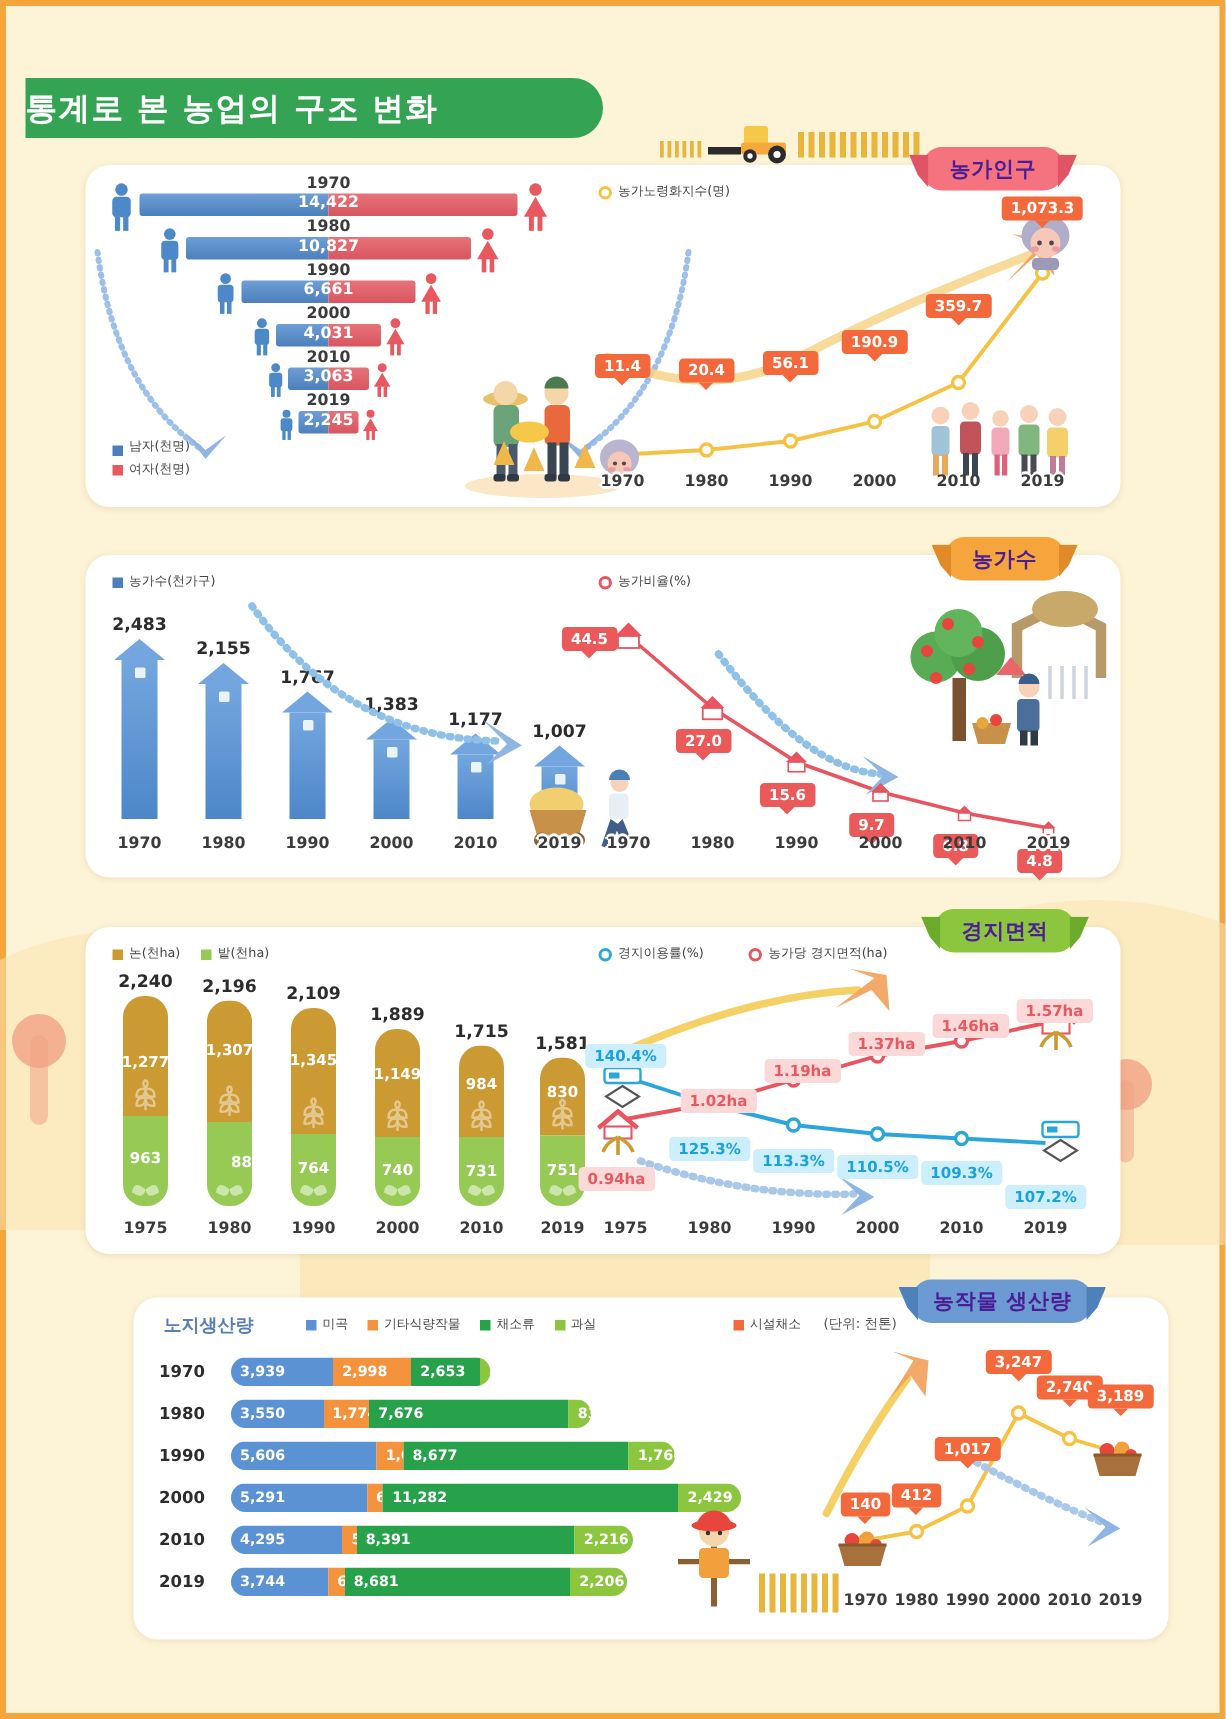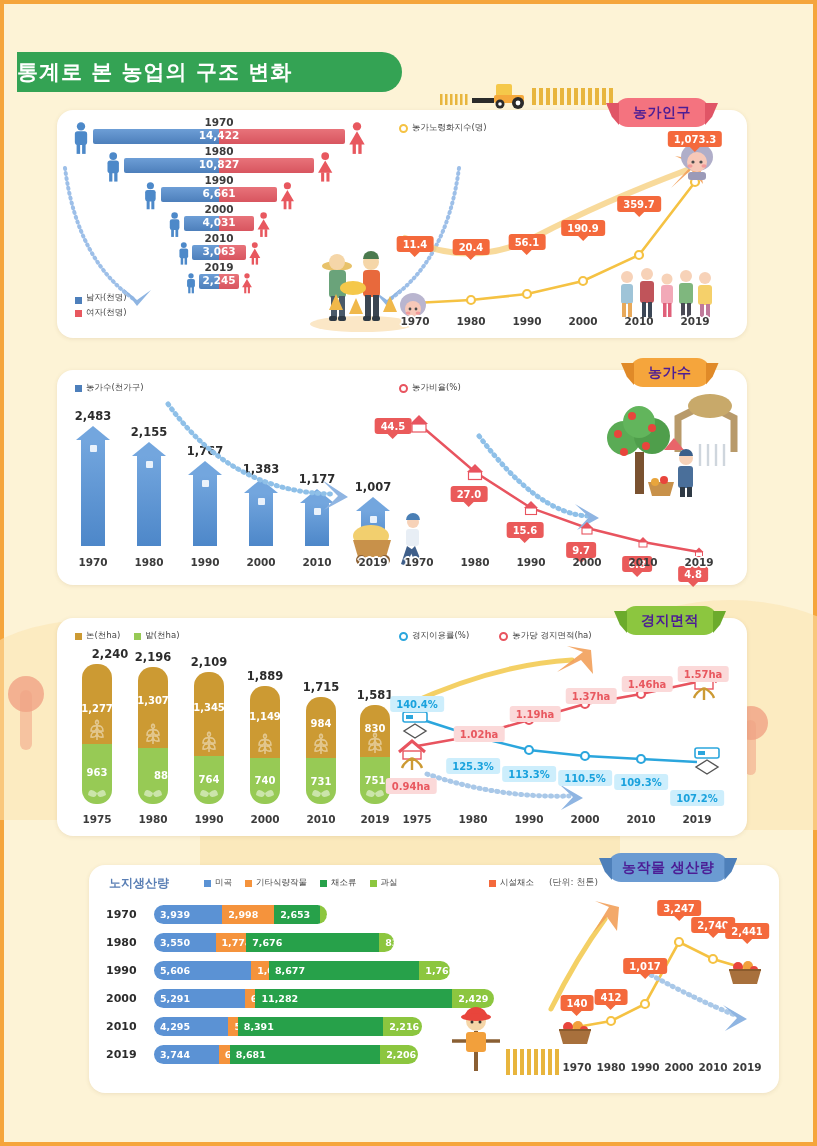--- a/index.html
+++ b/index.html
@@ -551,21 +551,21 @@
         <div class="bot" style="height:60.18750000000001px;" data-name="field-segment"></div>
       </div>
       <svg width="18" height="22" style="position:absolute;left:31px;top:99.8125px;opacity:.45;" data-name="wheat-glyph-icon">
         <path d="M9,22 V6 M9,8 q-6,-1 -6,5 q6,1 6,-5 M9,8 q6,-1 6,5 q-6,1 -6,-5 M9,14 q-6,-1 -6,5 q6,1 6,-5 M9,14 q6,-1 6,5 q-6,1 -6,-5 M9,2 q-3,2 0,5 q3,-3 0,-5" stroke="#fff" stroke-width="1.6" fill="none"></path>
       </svg>
       <svg width="20" height="18" style="position:absolute;left:30px;top:166px;opacity:.5;" data-name="leaf-glyph-icon">
         <path d="M10,18 V8 M10,9 q-8,-7 -9,2 q8,5 9,-2 M10,9 q8,-7 9,2 q-8,5 -9,-2" fill="#fff"></path>
       </svg>
       <div class="cap-val" style="left:40px;top:85px;" data-name="paddy-value">1,277</div>
       <div class="cap-val" style="left:40px;top:148.68375px;" data-name="field-value">963</div>
-      <div class="bar-label" style="left:40px;top:29px;margin-left:13px;" data-name="cultivated-total-label">2,240</div>
+      <div class="bar-label" style="left:40px;top:29px;" data-name="cultivated-total-label">2,240</div>
       <div class="cap" style="left:81px;top:48.75px;width:30px;height:137.25px;" data-name="cultivated-capsule">
         <div class="top" style="height:81.6875px;" data-name="paddy-segment"></div>
         <div class="bot" style="height:55.5625px;" data-name="field-segment"></div>
       </div>
       <svg width="18" height="22" style="position:absolute;left:87px;top:104.4375px;opacity:.45;" data-name="wheat-glyph-icon">
         <path d="M9,22 V6 M9,8 q-6,-1 -6,5 q6,1 6,-5 M9,8 q6,-1 6,5 q-6,1 -6,-5 M9,14 q-6,-1 -6,5 q6,1 6,-5 M9,14 q6,-1 6,5 q-6,1 -6,-5 M9,2 q-3,2 0,5 q3,-3 0,-5" stroke="#fff" stroke-width="1.6" fill="none"></path>
       </svg>
       <svg width="20" height="18" style="position:absolute;left:86px;top:166px;opacity:.5;" data-name="leaf-glyph-icon">
         <path d="M10,18 V8 M10,9 q-8,-7 -9,2 q8,5 9,-2 M10,9 q8,-7 9,2 q-8,5 -9,-2" fill="#fff"></path>
       </svg>
@@ -883,21 +883,21 @@
       <rect x="44" y="4" width="4" height="26"></rect>
         <rect x="51" y="4" width="4" height="26"></rect>
     </g>
   </svg>
   <div id="p4-callouts" data-name="facility-callouts">
       <div class="callout orange" style="left:488px;top:130px;transform:translateX(-50%);" data-name="facility-callout">140</div>
       <div class="callout orange" style="left:522px;top:124px;transform:translateX(-50%);" data-name="facility-callout">412</div>
       <div class="callout orange" style="left:556px;top:93px;transform:translateX(-50%);" data-name="facility-callout">1,017</div>
       <div class="callout orange" style="left:590px;top:35px;transform:translateX(-50%);" data-name="facility-callout">3,247</div>
       <div class="callout orange" style="left:624px;top:52px;transform:translateX(-50%);" data-name="facility-callout">2,740</div>
-      <div class="callout orange" style="left:658px;top:58px;transform:translateX(-50%);" data-name="facility-callout">2,441</div>
+      <div class="callout orange" style="left:658px;top:58px;transform:translateX(-50%);" data-name="facility-callout">3,189</div>
     </div>
   <div id="p4-years" data-name="facility-axis">
       <div class="axis-year yr-hl" style="left:488px;top:196px;" data-name="axis-year">1970</div>
       <div class="axis-year" style="left:522px;top:196px;" data-name="axis-year">1980</div>
       <div class="axis-year" style="left:556px;top:196px;" data-name="axis-year">1990</div>
       <div class="axis-year" style="left:590px;top:196px;" data-name="axis-year">2000</div>
       <div class="axis-year" style="left:624px;top:196px;" data-name="axis-year">2010</div>
       <div class="axis-year yr-hl" style="left:658px;top:196px;" data-name="axis-year">2019</div>
     </div>
 </div>

